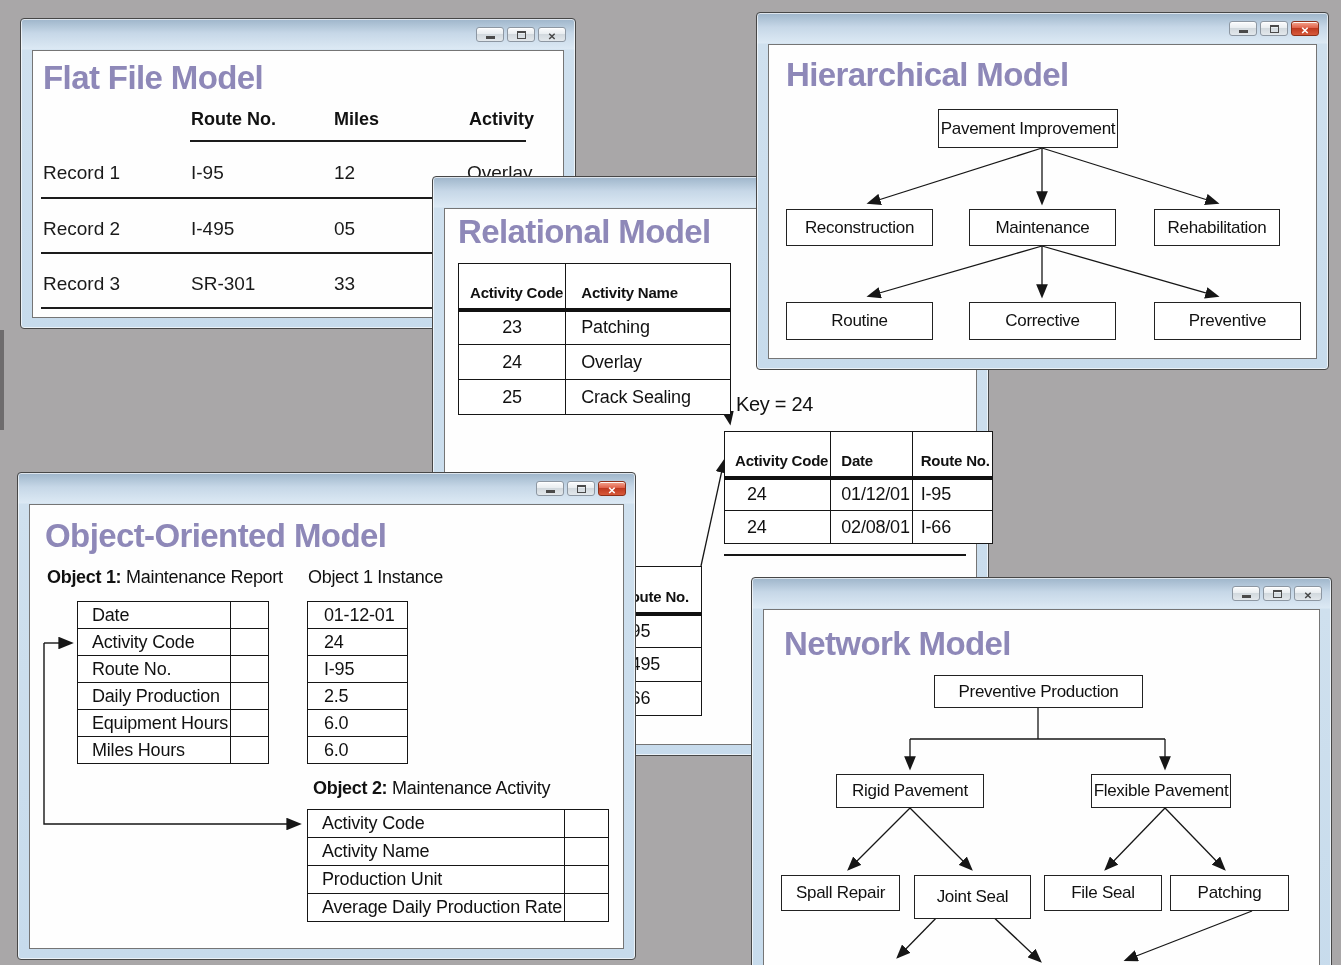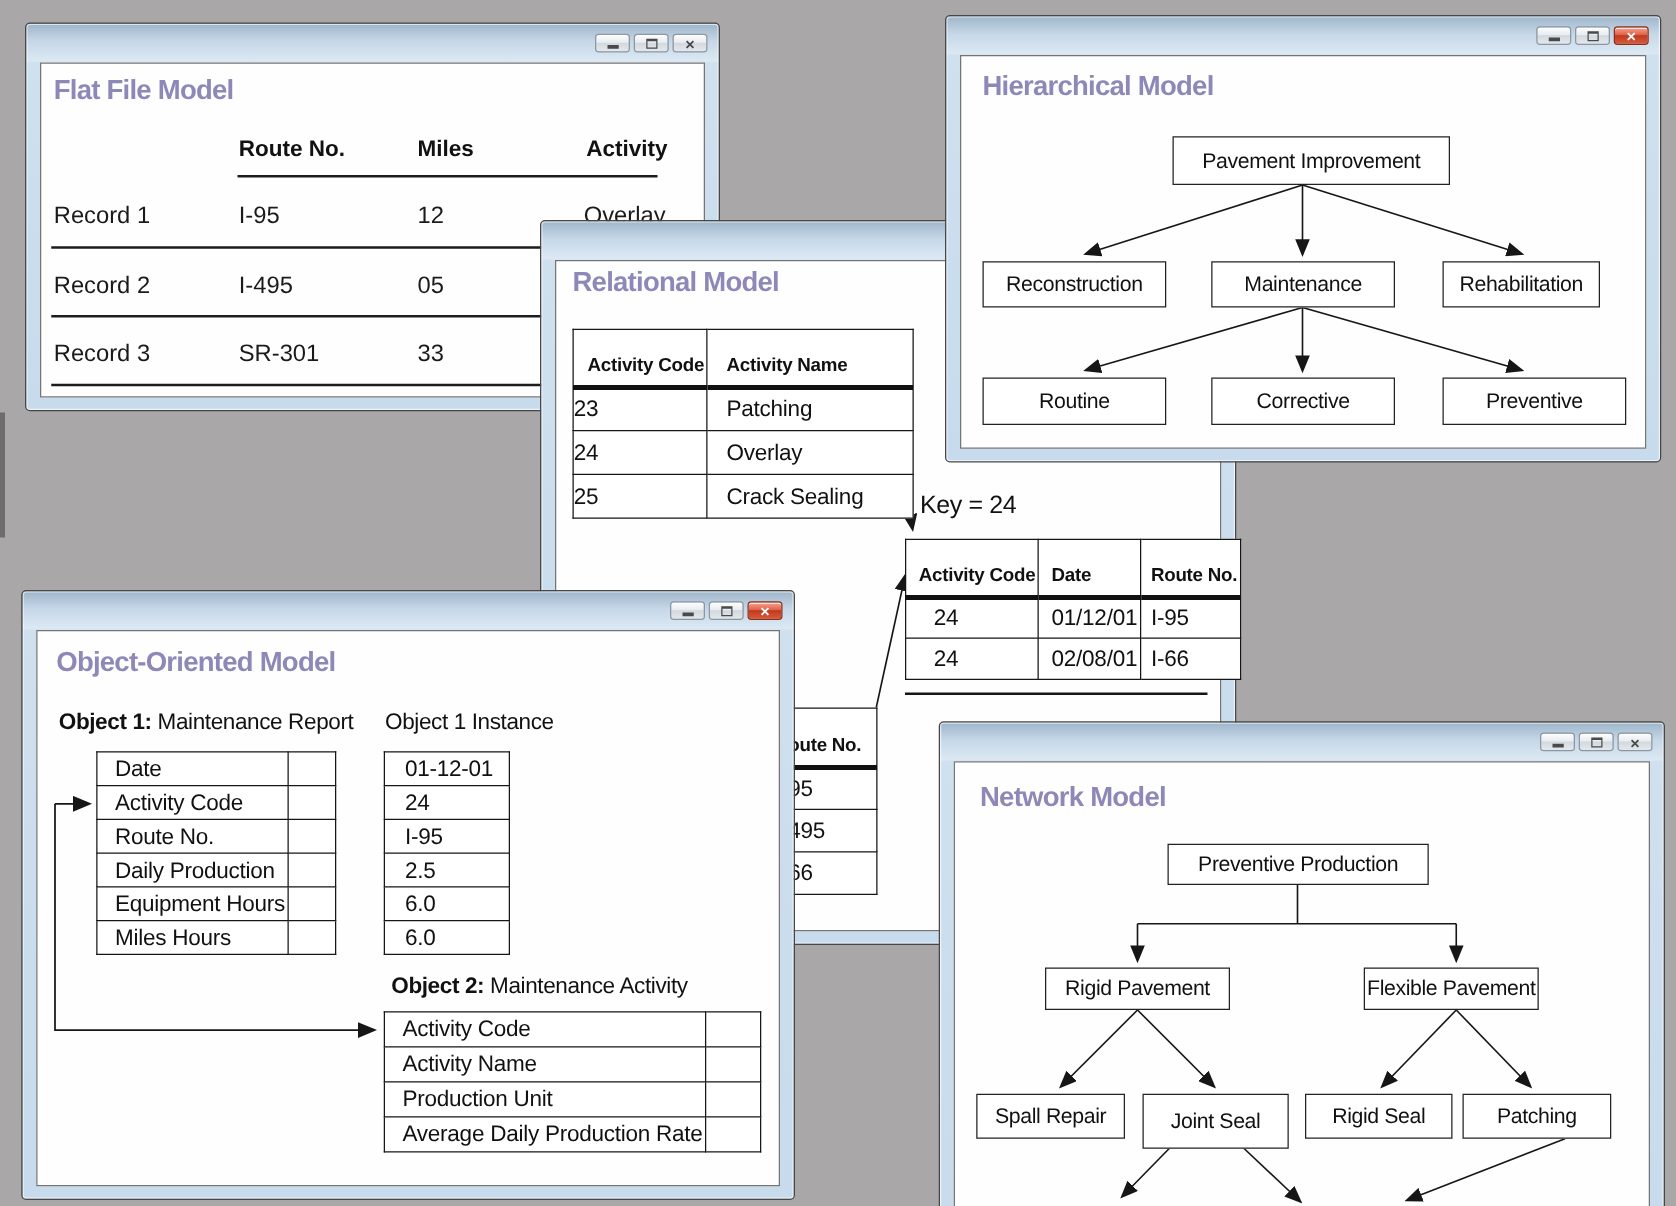--- a/index.html
+++ b/index.html
@@ -15,37 +15,37 @@
   .controls{position:absolute;top:8px;right:9px;display:flex;gap:3px;z-index:5}
   .wbtn{position:relative;width:28px;height:15px;border:1px solid #8d97a2;border-radius:3px;cursor:pointer;
     background:linear-gradient(180deg,#fbfcfd,#e9edf0 45%,#d2d9de 50%,#e3e8ec);
     display:flex;align-items:center;justify-content:center;box-shadow:inset 0 1px 0 rgba(255,255,255,.9)}
   .wbtn.red{background:linear-gradient(180deg,#f4a68f,#e0614a 45%,#bf3a20 50%,#d8593a);border-color:#8d2f18}
   .g-min{width:9px;height:3px;background:#4a4a4a;margin-top:6px}
   .g-max{width:9px;height:8px;border:1px solid #4a4a4a;border-top-width:2px}
   .g-close::before{content:"\2715";font-size:10px;font-weight:bold;color:#474747;line-height:1}
   .red .g-close::before{color:#fff}
 
-  .wtitle{position:absolute;color:#8e88b8;font-weight:bold;font-size:22px;letter-spacing:-.6px;white-space:nowrap;z-index:3}
+  .wtitle{position:absolute;color:#8e88b8;font-weight:bold;font-size:33px;letter-spacing:-.6px;white-space:nowrap;z-index:3}
   .svgov{position:absolute;left:0;top:0;z-index:2;pointer-events:none}
 
   
   .nbox{position:absolute;background:#fff;border:1px solid #222;display:flex;align-items:center;justify-content:center;
     font-size:17px;letter-spacing:-.3px;color:#111;white-space:nowrap;z-index:3}
 
   
   .ff-h{position:absolute;font-weight:bold;font-size:18px;color:#111;white-space:nowrap;z-index:3}
   .ff-c{position:absolute;font-size:19px;color:#1a1a1a;white-space:nowrap;z-index:3}
   .hline{position:absolute;height:2px;background:#1c1c1c;z-index:3}
 
   
   table.dt{border-collapse:collapse;background:#fff;position:absolute;z-index:3}
   table.dt td{border:1px solid #161616;color:#111;font-size:18px;letter-spacing:-.2px;vertical-align:middle;padding:0 2px 0 14px;white-space:nowrap}
   table.dt tr.hrow td{border-bottom:4px solid #111;font-weight:bold;font-size:15px;line-height:1.18;vertical-align:bottom;padding-bottom:6px}
-  td.ctr{text-align:left;padding:0 !important}
+  td.ctr{text-align:center;padding:0 !important}
   .dline{position:absolute;height:2px;background:#161616;z-index:3}
   .klabel{position:absolute;font-size:20px;color:#111;letter-spacing:-.3px;z-index:3}
   .olabel{position:absolute;font-size:18px;color:#111;letter-spacing:-.3px;white-space:nowrap;z-index:3}
   .olabel b{font-weight:bold}
 
   #edge-strip{position:absolute;left:0;top:330px;width:4px;height:100px;background:#6e6c6d;z-index:0}
 
   
   #win-flatfile{left:20px;top:18px;width:556px;height:311px;z-index:1}
   #win-relational{left:432px;top:176px;width:557px;height:580px;z-index:2}
@@ -192,21 +192,21 @@
       <div class="wbtn">
           <span class="g-max"></span>
         </div>
       <div class="wbtn red">
           <span class="g-close"></span>
         </div>
     </div>
     <div class="content"></div>
     <div class="wtitle" style="left:29px;top:43px">Hierarchical Model</div>
 
-    <div class="nbox" style="left:181px;top:96px;width:222px;height:39px">Pavement Improvement</div>
+    <div class="nbox" style="left:181px;top:96px;width:180px;height:39px">Pavement Improvement</div>
     <div class="nbox" style="left:29px;top:196px;width:147px;height:37px">Reconstruction</div>
     <div class="nbox" style="left:212px;top:196px;width:147px;height:37px">Maintenance</div>
     <div class="nbox" style="left:397px;top:196px;width:126px;height:37px">Rehabilitation</div>
     <div class="nbox" style="left:29px;top:289px;width:147px;height:38px">Routine</div>
     <div class="nbox" style="left:397px;top:289px;width:147px;height:38px">Preventive</div>
     <div class="nbox" style="left:212px;top:289px;width:147px;height:38px">Corrective</div>
 
     <svg class="svgov" width="573" height="358">
       <defs>
         <marker id="ar2" markerWidth="11" markerHeight="9" refX="9" refY="4.5" orient="auto">
@@ -350,21 +350,21 @@
         </div>
     </div>
     <div class="content"></div>
     <div class="wtitle" style="left:32px;top:47px">Network Model</div>
 
     <div class="nbox" style="left:182px;top:97px;width:209px;height:33px">Preventive Production</div>
     <div class="nbox" style="left:84px;top:196px;width:148px;height:34px">Rigid Pavement</div>
     <div class="nbox" style="left:339px;top:196px;width:140px;height:34px">Flexible Pavement</div>
     <div class="nbox" style="left:29px;top:297px;width:119px;height:36px">Spall Repair</div>
     <div class="nbox" style="left:162px;top:297px;width:117px;height:44px">Joint Seal</div>
-    <div class="nbox" style="left:292px;top:297px;width:118px;height:36px">Rigid Seal</div>
+    <div class="nbox" style="left:292px;top:297px;width:118px;height:36px">File Seal</div>
     <div class="nbox" style="left:418px;top:297px;width:119px;height:36px">Patching</div>
 
     <svg class="svgov" width="581" height="420">
       <defs>
         <marker id="ar4" markerWidth="11" markerHeight="9" refX="9" refY="4.5" orient="auto">
           <path d="M0,0 L11,4.5 L0,9 z" fill="#161616"></path>
         </marker>
       </defs>
       <path d="M286,130 L286,161" fill="none" stroke="#161616" stroke-width="1.3"></path>
       <path d="M158,161 L413,161" fill="none" stroke="#161616" stroke-width="1.3"></path>

